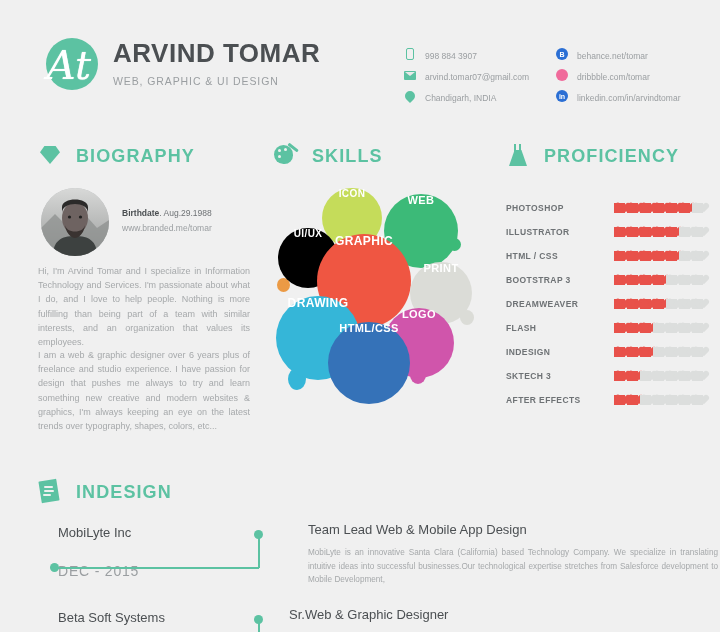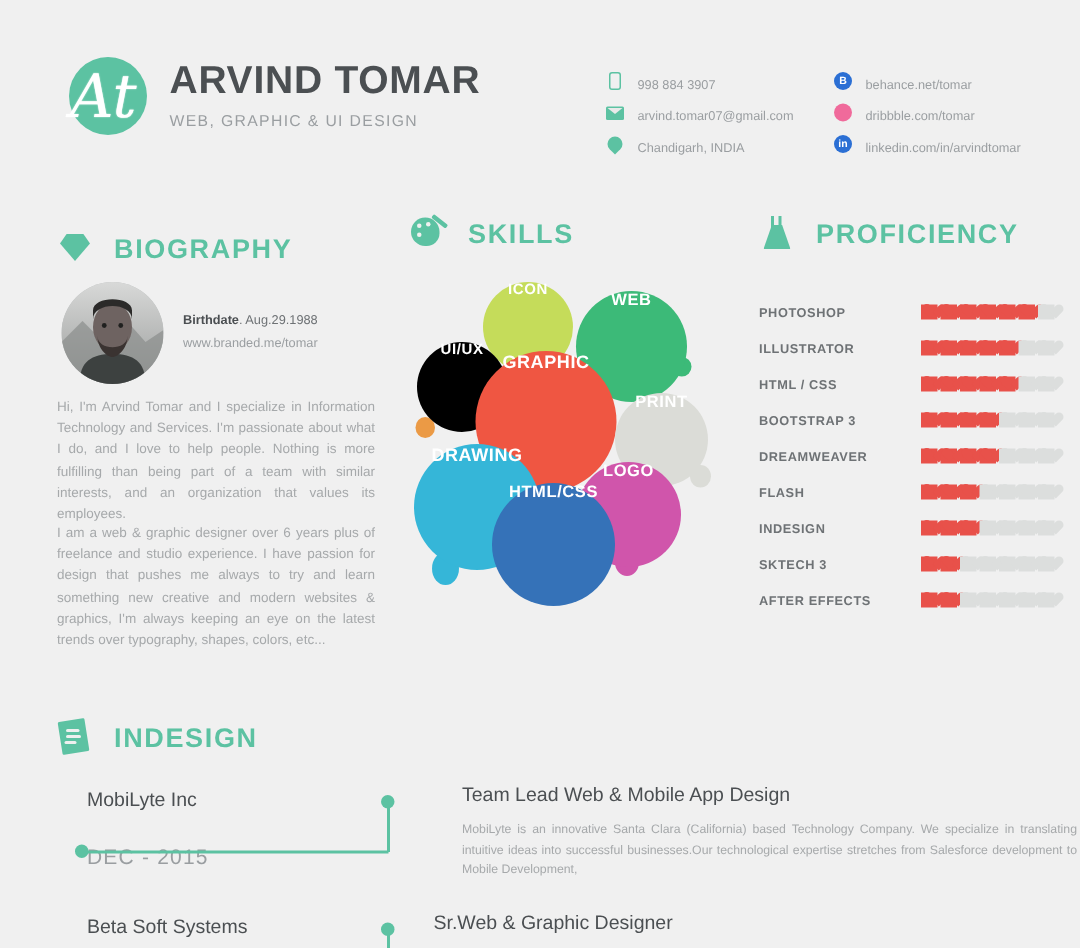--- a/index.html
+++ b/index.html
@@ -242,21 +242,21 @@
       </div>
       <div class="contact-row">
         <div class="contact-icon">
           <div class="ic-round ic-linkedin">in</div>
         </div>
         <div class="contact-text">linkedin.com/in/arvindtomar</div>
       </div>
     </div>
   </div>
 
-  <div class="sec-title" style="left:38px; top:152px;">
+  <div class="sec-title" style="left:38px; top:142px;">
     <div class="sec-icon">
         <div class="ico-diamond"></div>
       </div>
     <div class="sec-label">BIOGRAPHY</div>
   </div>
 
   <div class="bio-photo">
     <svg width="68" height="68" viewBox="0 0 68 68">
       <defs>
         <linearGradient id="bg" x1="0" y1="0" x2="0" y2="1">

